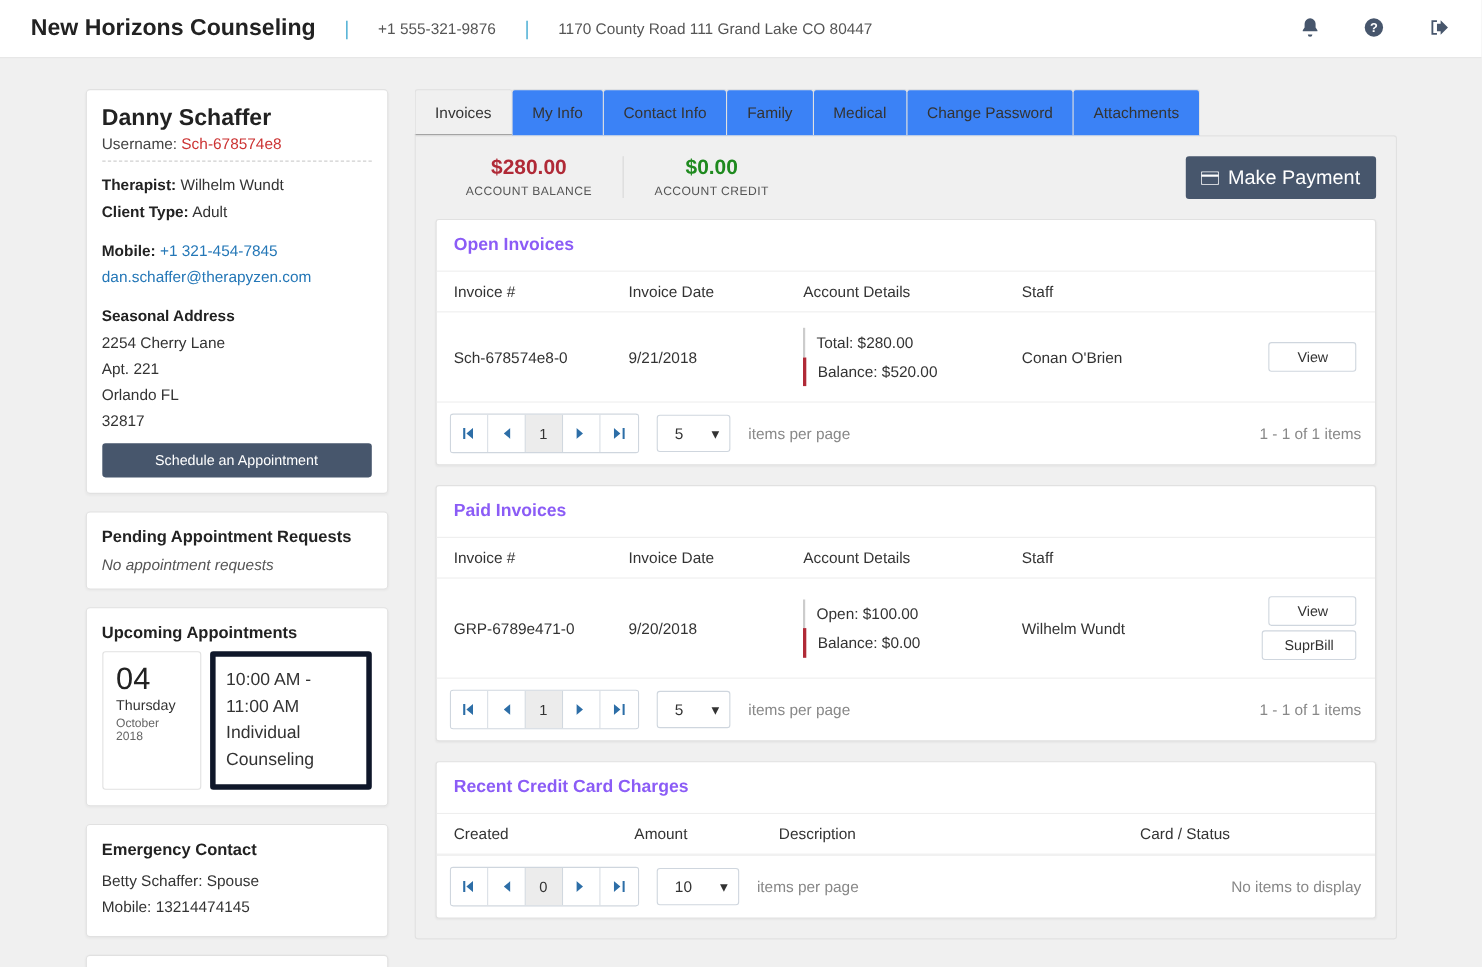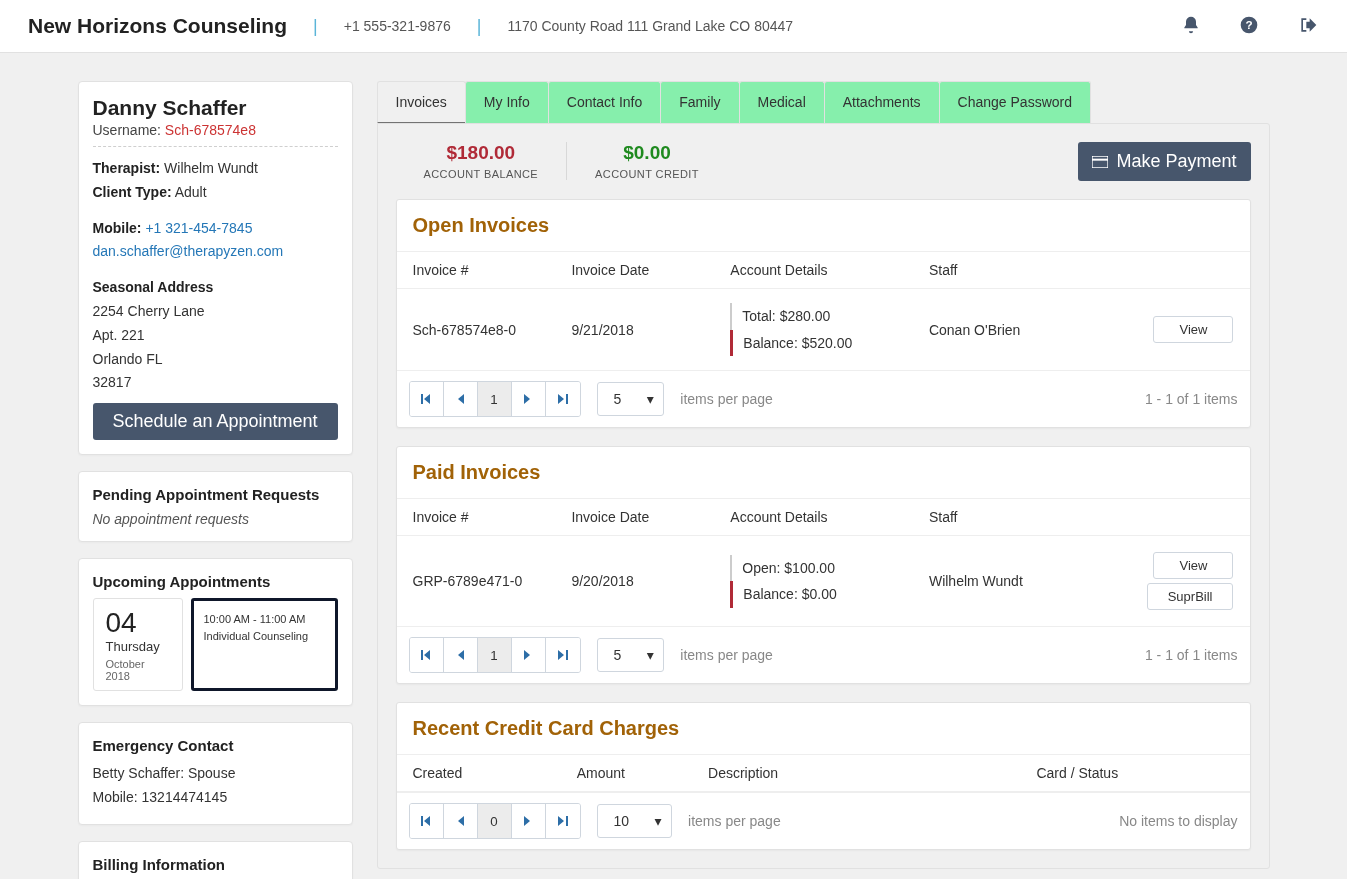--- a/index.html
+++ b/index.html
@@ -23,51 +23,51 @@
   .card h3 { font-size:15px; font-weight:700; color:#222; margin-bottom:8px;}
   hr.dashed { border:none; border-top:1px dashed #cfcfcf; margin:8px 0 10px 0;}
 
   .profile-name { font-size:21px; font-weight:700; color:#222; }
   .username-lbl { font-size:14px; color:#444; margin-top:2px;}
   .username-val { color:#c33; font-weight:500;}
   .kv { line-height:1.7; color:#333;}
   .kv strong { font-weight:700; color:#222;}
   .kv .link { color:#2477b7;}
   .kv .email { color:#2477b7;}
-  .btn-wide { display:block; width:100%; padding:8px 10px; background:#47566c; color:#fff; border:none; border-radius:3px; font-size:18px; cursor:pointer; margin-top:8px;}
+  .btn-wide { display:block; width:100%; padding:8px 10px; background:#47566c; color:#fff; border:none; border-radius:3px; font-size:13px; cursor:pointer; margin-top:8px;}
 
   
   .appt-row{ display:flex; gap:8px;}
   .appt-date { border:1px solid #e1e1e1; border-radius:3px; padding:8px 12px; text-align:left; width:90px;}
   .appt-date .d-num { font-size:28px; font-weight:500; color:#222;}
   .appt-date .d-day { font-size:13px; color:#333;}
   .appt-date .d-month { font-size:11px; color:#666; margin-top:4px;}
-  .appt-desc { border:3px solid #0f172a; border-radius:3px; padding:10px; flex:1; font-size:11px; color:#333; line-height:1.5;}
+  .appt-desc { border:5px solid #0f172a; border-radius:3px; padding:10px; flex:1; font-size:16px; color:#333; line-height:1.5;}
 
   
   .tabs { display:flex; }
   .tab { background:#fff; border:1px solid #e1e1e1; border-bottom:none; padding:12px 18px; color:#333; cursor:pointer; margin-right:-1px; border-radius:3px 3px 0 0;}
-  .tab.inactive { background:#86efac; color:#333;}
+  .tab.inactive { background:#3b82f6; color:#333;}
   .tab.active { background:#f0f0f0; border-bottom:1px solid #737373; color:#333;}
   .tabbody { border:1px solid #e1e1e1; background:#f0f0f0; border-radius:0 3px 3px 3px; padding:18px; }
 
   .balrow { display:flex; align-items:flex-start; }
   .balbox { text-align:center; padding:0 28px; border-right:1px solid #d8d8d8;}
   .balbox:last-of-type{border-right:none;}
   .bal-amt { font-size:19px; font-weight:700;}
   .bal-amt.red{ color:#b02a37;}
   .bal-amt.green{ color:#1f8a1f;}
   .bal-lbl{ font-size:11px; letter-spacing:0.4px; color:#555; margin-top:4px;}
   .makepay { background:#47566c; color:#fff; border:none; border-radius:3px; padding:9px 14px; font-size:18px; cursor:pointer; display:flex; align-items:center; gap:8px; margin-left:auto;}
   .makepay svg{vertical-align:middle;}
 
   
   .panel { background:#fff; border:1px solid #e1e1e1; border-radius:3px; margin-top:18px; box-shadow:0 1px 2px rgba(0,0,0,0.04);}
   .panel:first-of-type{margin-top:16px;}
-  .panel-h { padding:14px 16px; font-size:20px; font-weight:700; color:#a16207; }
+  .panel-h { padding:14px 16px; font-size:16px; font-weight:700; color:#8b5cf6; }
   .grid { display:grid; }
   .grid.head { border-top:1px solid #eee; border-bottom:1px solid #eee; padding:10px 16px; color:#333; font-size:14px; font-weight:500;}
   .grid.row { padding:14px 16px; color:#333; align-items:center;}
   .inv-grid { grid-template-columns: 1.2fr 1.2fr 1.5fr 1.4fr 0.9fr; }
   .cc-grid  { grid-template-columns: 1fr 0.8fr 2fr 1.2fr; }
 
   .acct-detail { border-left:2px solid #ccc; padding-left:10px; line-height:1.9;}
   .acct-balance { border-left:3px solid #b02a37; padding-left:10px;}
   .btn-sm { display:inline-block; background:#fff; border:1px solid #cfd6de; border-radius:3px; padding:5px 20px; font-size:13px; color:#333; cursor:pointer; margin:2px 0; min-width:80px; text-align:center;}
 
@@ -174,29 +174,29 @@
   </div>
 
   <div class="maincol">
 
     <div class="tabs">
       <div class="tab active">Invoices</div>
       <div class="tab inactive">My Info</div>
       <div class="tab inactive">Contact Info</div>
       <div class="tab inactive">Family</div>
       <div class="tab inactive">Medical</div>
+      <div class="tab inactive">Change Password</div>
       <div class="tab inactive">Attachments</div>
-      <div class="tab inactive">Change Password</div>
     </div>
 
     <div class="tabbody">
 
       <div class="balrow">
         <div class="balbox">
-          <div class="bal-amt red">$180.00</div>
+          <div class="bal-amt red">$280.00</div>
           <div class="bal-lbl">ACCOUNT BALANCE</div>
         </div>
         <div class="balbox">
           <div class="bal-amt green">$0.00</div>
           <div class="bal-lbl">ACCOUNT CREDIT</div>
         </div>
         <button class="makepay">
           <span>
             <svg width="16" height="12" viewBox="0 0 24 18" fill="#fff">
                 <rect x="0" y="0" width="24" height="18" rx="2" fill="none" stroke="#fff" stroke-width="2"></rect>

